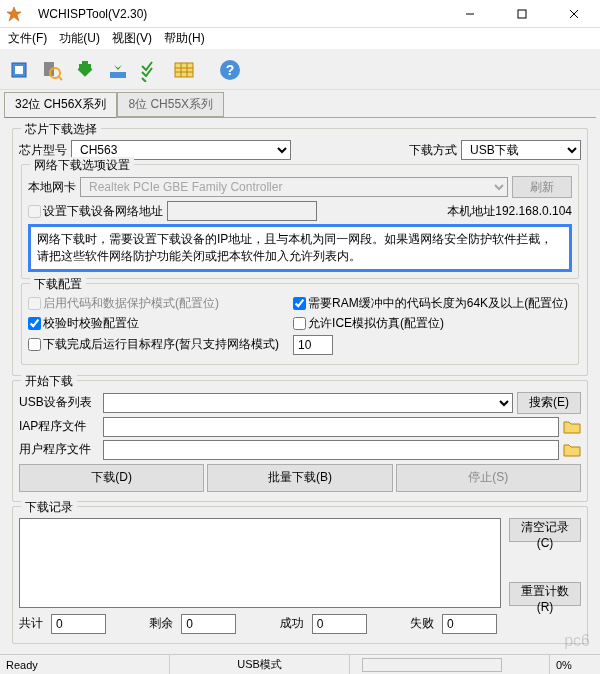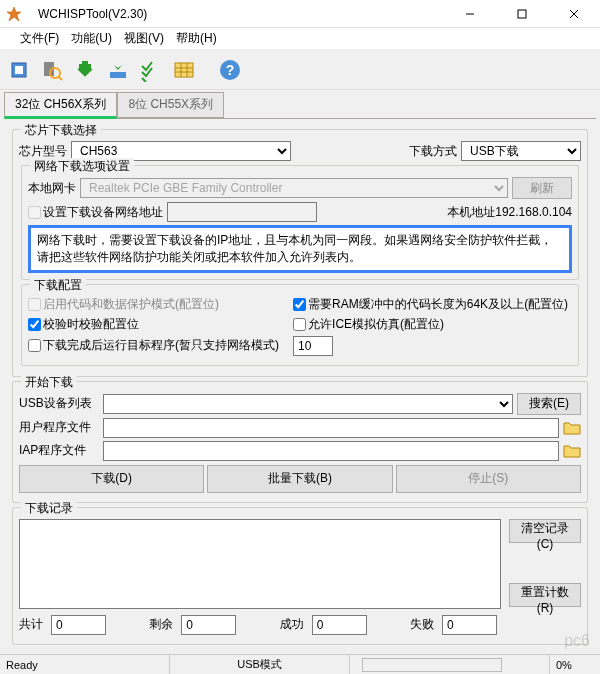--- a/index.html
+++ b/index.html
@@ -1,27 +1,27 @@
 <!DOCTYPE html>
 <html><head>
 <meta charset="utf-8">
 <style>
 * { box-sizing: border-box; margin: 0; padding: 0; }
 body { font-family: "Microsoft YaHei", "SimSun", Tahoma, sans-serif; font-size: 12px; background: #f0f0f0; width: 600px; height: 674px; overflow: hidden; }
 .titlebar { background: #fff; height: 28px; display: flex; align-items: center; padding: 0 6px; border-bottom: 1px solid #ddd; gap: 12px; }
 .titlebar .icon { width: 16px; height: 16px; margin-right: 4px; }
 .titlebar .title { flex: 1; font-size: 12px; }
 .titlebar .winbtn { width: 40px; height: 22px; display: flex; align-items: center; justify-content: center; cursor: pointer; }
-.menubar { background: #fff; height: 22px; display: flex; align-items: center; padding: 0 14px; border-bottom: 1px solid #eee; }
+.menubar { background: #fff; height: 22px; display: flex; align-items: center; padding: 0 2px; border-bottom: 1px solid #eee; }
 .menubar .menuitem { padding: 3px 6px; cursor: pointer; }
 .toolbar { background: #f0f0f0; height: 40px; display: flex; align-items: center; padding: 2px 4px; gap: 3px; border-bottom: 1px solid #ddd; }
 .toolbar .tbtn { width: 30px; height: 30px; display: flex; align-items: center; justify-content: center; cursor: pointer; border:1px solid transparent;}
 .tabs { display: flex; border-bottom: 1px solid #aca899; margin: 2px 4px 0 4px; }
 .tab { padding: 3px 10px; border: 1px solid #aca899; background: #f0f0f0; position: relative; cursor: pointer; font-size:12px;}
-.tab.active { background: #f0f0f0; border-bottom: 3px solid #22c55e; margin-bottom:-1px; z-index:2;}
+.tab.active { background: #f0f0f0; border-bottom: 1px solid #22c55e; margin-bottom:-1px; z-index:2;}
 .tab.inactive { background:#e8e8e8; color:#666;}
 .panel { margin: 0 4px; padding: 6px 6px; background: #f0f0f0; }
 .groupbox { border: 1px solid #d0d0c8; margin: 4px 2px; padding: 8px 6px 6px 6px; position: relative; border-radius:2px;}
 .groupbox > .legend { position: absolute; top: -8px; left: 8px; background: #f0f0f0; padding: 0 4px; font-size: 12px; }
 .row { display: flex; align-items: center; margin: 3px 0; gap: 4px; }
 .lbl { font-size: 12px; white-space: nowrap; }
 select, input[type=text] { font-size: 12px; height: 20px; padding: 0 4px; border: 1px solid #7a7a7a; background: #fff; font-family:inherit;}
 select:disabled, input:disabled { background: #f0f0f0; color: #888; }
 .btn { height: 22px; padding: 0 10px; background: #e1e1e1; border: 1px solid #adadad; cursor: pointer; font-size: 12px; font-family:inherit;}
 .btn.big { height: 28px; flex:1;}
@@ -189,28 +189,28 @@
   </div>
 
   <div class="groupbox">
     <div class="legend">开始下载</div>
     <div class="row">
       <span class="lbl" style="width:80px">USB设备列表</span>
       <select style="flex:1"><option></option></select>
       <button class="btn" style="width:64px">搜索(E)</button>
     </div>
     <div class="row">
-      <span class="lbl" style="width:80px">用户程序文件</span>
+      <span class="lbl" style="width:80px">IAP程序文件</span>
       <input type="text" style="flex: 1 1 0%;">
       <span class="folder-icon"><svg width="18" height="16">
             <path d="M1 3 L6 3 L8 5 L17 5 L17 14 L1 14 Z" fill="#f5d76e" stroke="#b8860b"></path>
           </svg></span>
     </div>
     <div class="row">
-      <span class="lbl" style="width:80px">IAP程序文件</span>
+      <span class="lbl" style="width:80px">用户程序文件</span>
       <input type="text" style="flex: 1 1 0%;">
       <span class="folder-icon"><svg width="18" height="16">
             <path d="M1 3 L6 3 L8 5 L17 5 L17 14 L1 14 Z" fill="#f5d76e" stroke="#b8860b"></path>
           </svg></span>
     </div>
     <div class="row" style="gap:3px;margin-top:4px">
       <button class="btn big">下载(D)</button>
       <button class="btn big">批量下载(B)</button>
       <button class="btn big" disabled="">停止(S)</button>
     </div>

